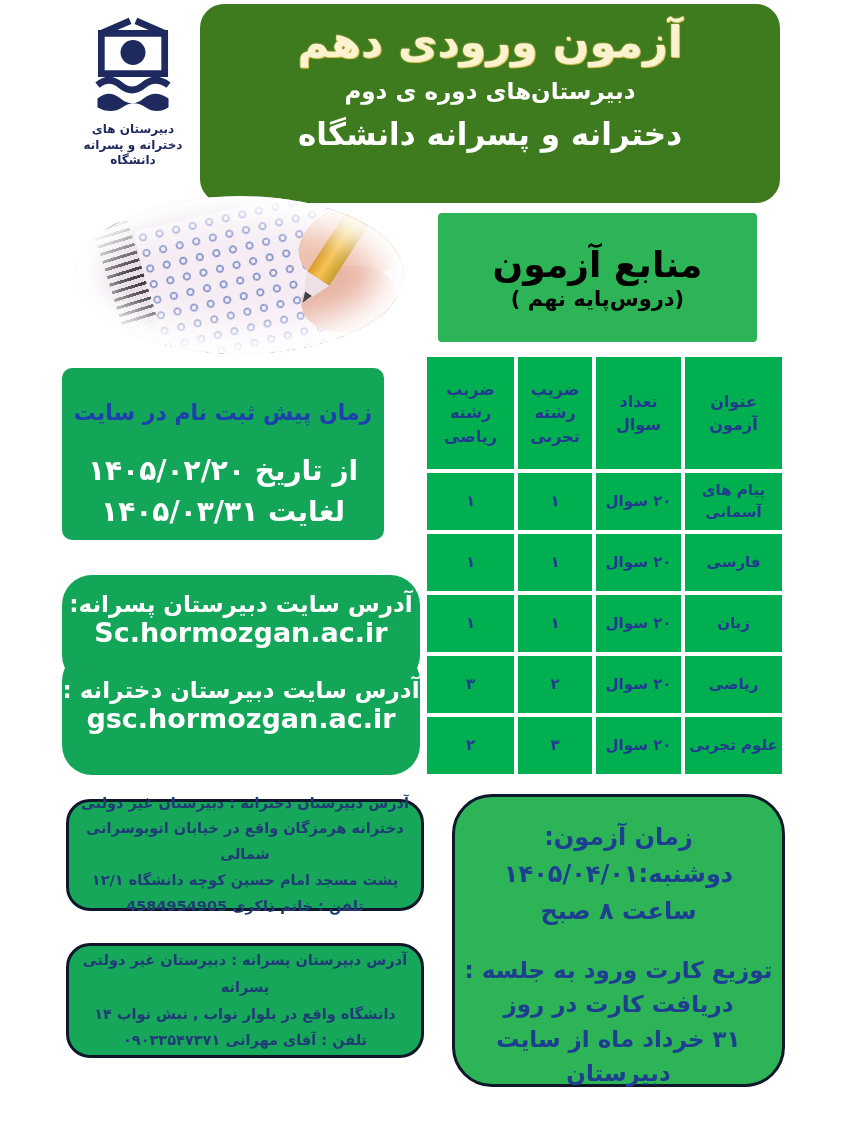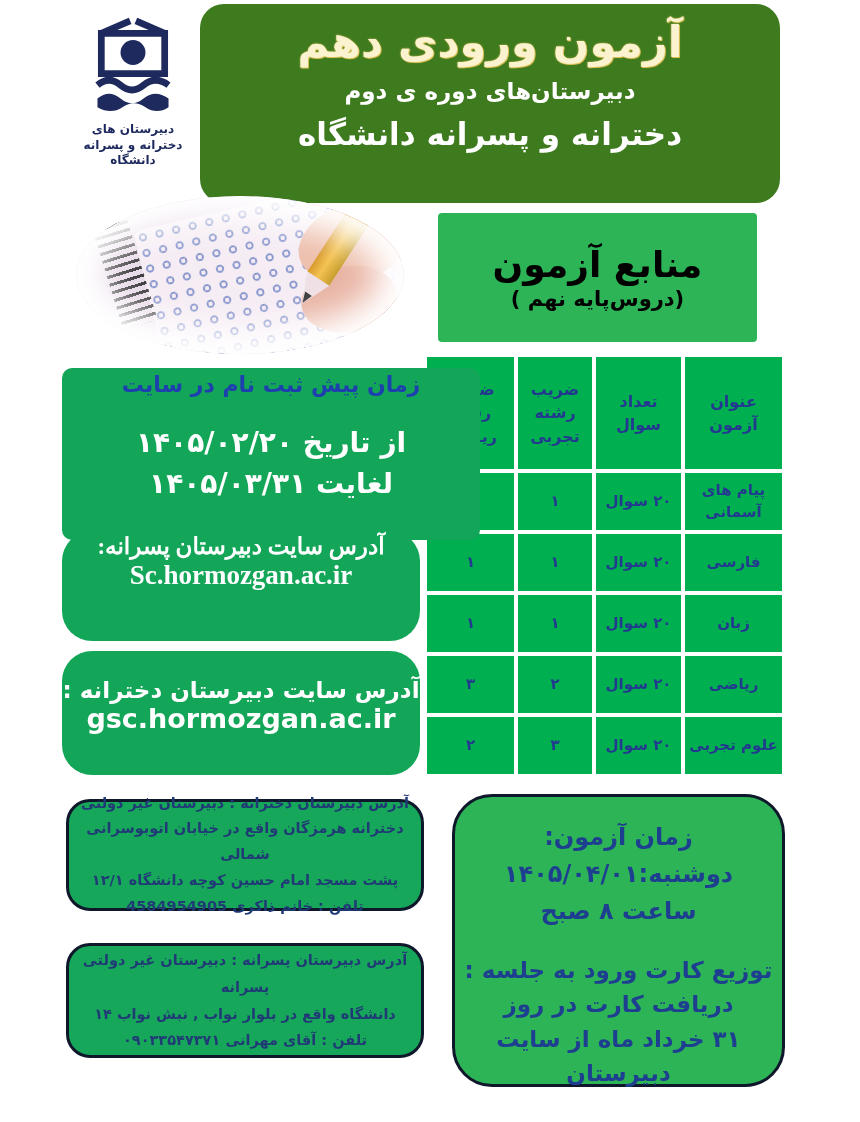--- a/index.html
+++ b/index.html
@@ -57,24 +57,24 @@
                 display:grid; grid-template-columns:97px 85px 74px 87px; gap:4px;
                 direction:rtl; }
   .cell { background:#00b050; color:#22398f; font-weight:bold; text-align:center;
           display:flex; align-items:center; justify-content:center;
           white-space:pre-line; line-height:1.45; }
   .cell.head { height:112px; font-size:16px; }
   .cell.body { height:57px; font-size:15px; }
 
   
   .gbox { position:absolute; background:#13a659; border-radius:30px; text-align:center; color:#fff; }
-  .prereg { left:62px; top:368px; width:418px; height:172px; border-radius:10px; padding-top:4px; }
+  .prereg { left:62px; top:368px; width:322px; height:172px; border-radius:10px; padding-top:32px; }
   .prereg-title { font-size:22px; font-weight:bold; color:#1d40ae; }
   .prereg-dates { margin-top:26px; font-size:28px; font-weight:bold; line-height:1.45; white-space:pre-line; }
-  .siteb { left:62px; top:531px; width:358px; height:110px; padding-top:2px;font-family:Liberation Serif, serif; }
+  .siteb { left:62px; top:575px; width:358px; height:110px; padding-top:16px; }
   .siteg { left:62px; top:651px; width:358px; height:124px; padding-top:26px; }
   .site-label { font-size:23px; font-weight:bold; }
   .site-url { font-size:27px; font-weight:bold; direction:ltr; }
 
   
   .obox { position:absolute; background:#16a75b; border:3px solid #0f172a; border-radius:24px;
           text-align:center; color:#203a75; font-weight:bold; }
   .addr-g { left:66px; top:799px; width:358px; height:112px; font-size:14.5px; line-height:1.78;
             display:flex; flex-direction:column; justify-content:center; }
   .addr-b { left:66px; top:943px; width:358px; height:115px; font-size:14.5px; line-height:1.85;

